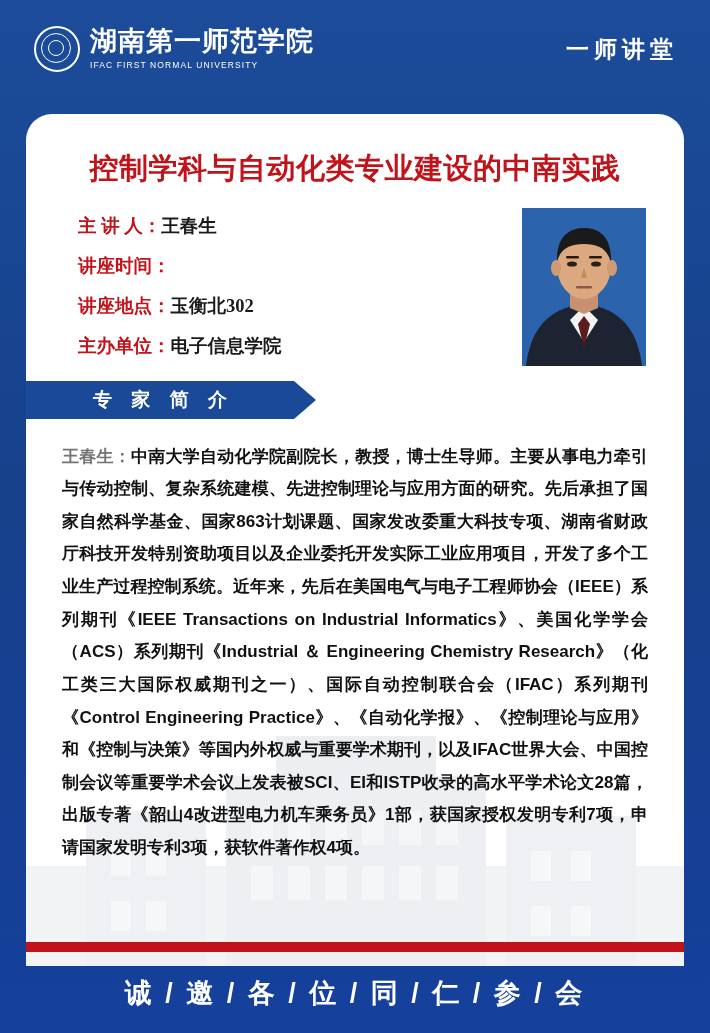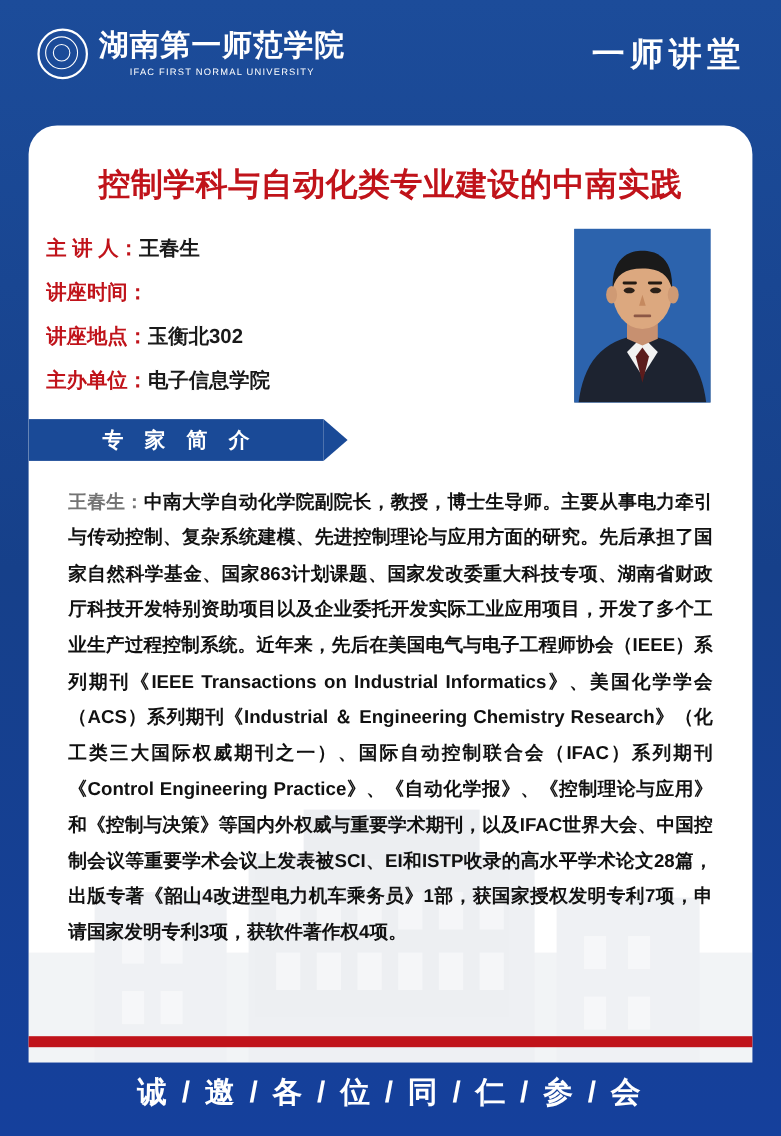--- a/index.html
+++ b/index.html
@@ -58,37 +58,36 @@
     content: "";
     position: absolute;
     left: 12px; top: 12px;
     width: 14px; height: 14px;
     border-radius: 50%;
     border: 1px solid #ffffff;
   }
   .logo-text {
     color: #ffffff;
     line-height: 1;
-    text-align: center;
   }
   .logo-cn {
     font-size: 27px;
     font-weight: bold;
     letter-spacing: 1px;
     white-space: nowrap;
   }
   .logo-en {
     font-size: 8.5px;
     letter-spacing: 1.1px;
     margin-top: 6px;
     white-space: nowrap;
   }
   .header-title {
     color: #ffffff;
-    font-size: 30px;
+    font-size: 23px;
     font-weight: bold;
     letter-spacing: 5px;
     white-space: nowrap;
     padding-right: 6px;
     margin-left: 28px;
   }
 
   
   .card {
     position: absolute;
@@ -117,21 +116,22 @@
     color: #c0131a;
     font-size: 29px;
     font-weight: bold;
     letter-spacing: 0.5px;
     line-height: 1.3;
   }
 
   .info-block {
     position: relative;
     margin: 26px 0 0 0;
-    padding: 0 16px;
+    padding: 0 52px;
+    font-family: Liberation Serif, serif;
   }
   .info-row {
     display: flex;
     align-items: baseline;
     margin-bottom: 15px;
     font-size: 18.5px;
     line-height: 1.35;
   }
   .info-label {
     color: #c0131a;

